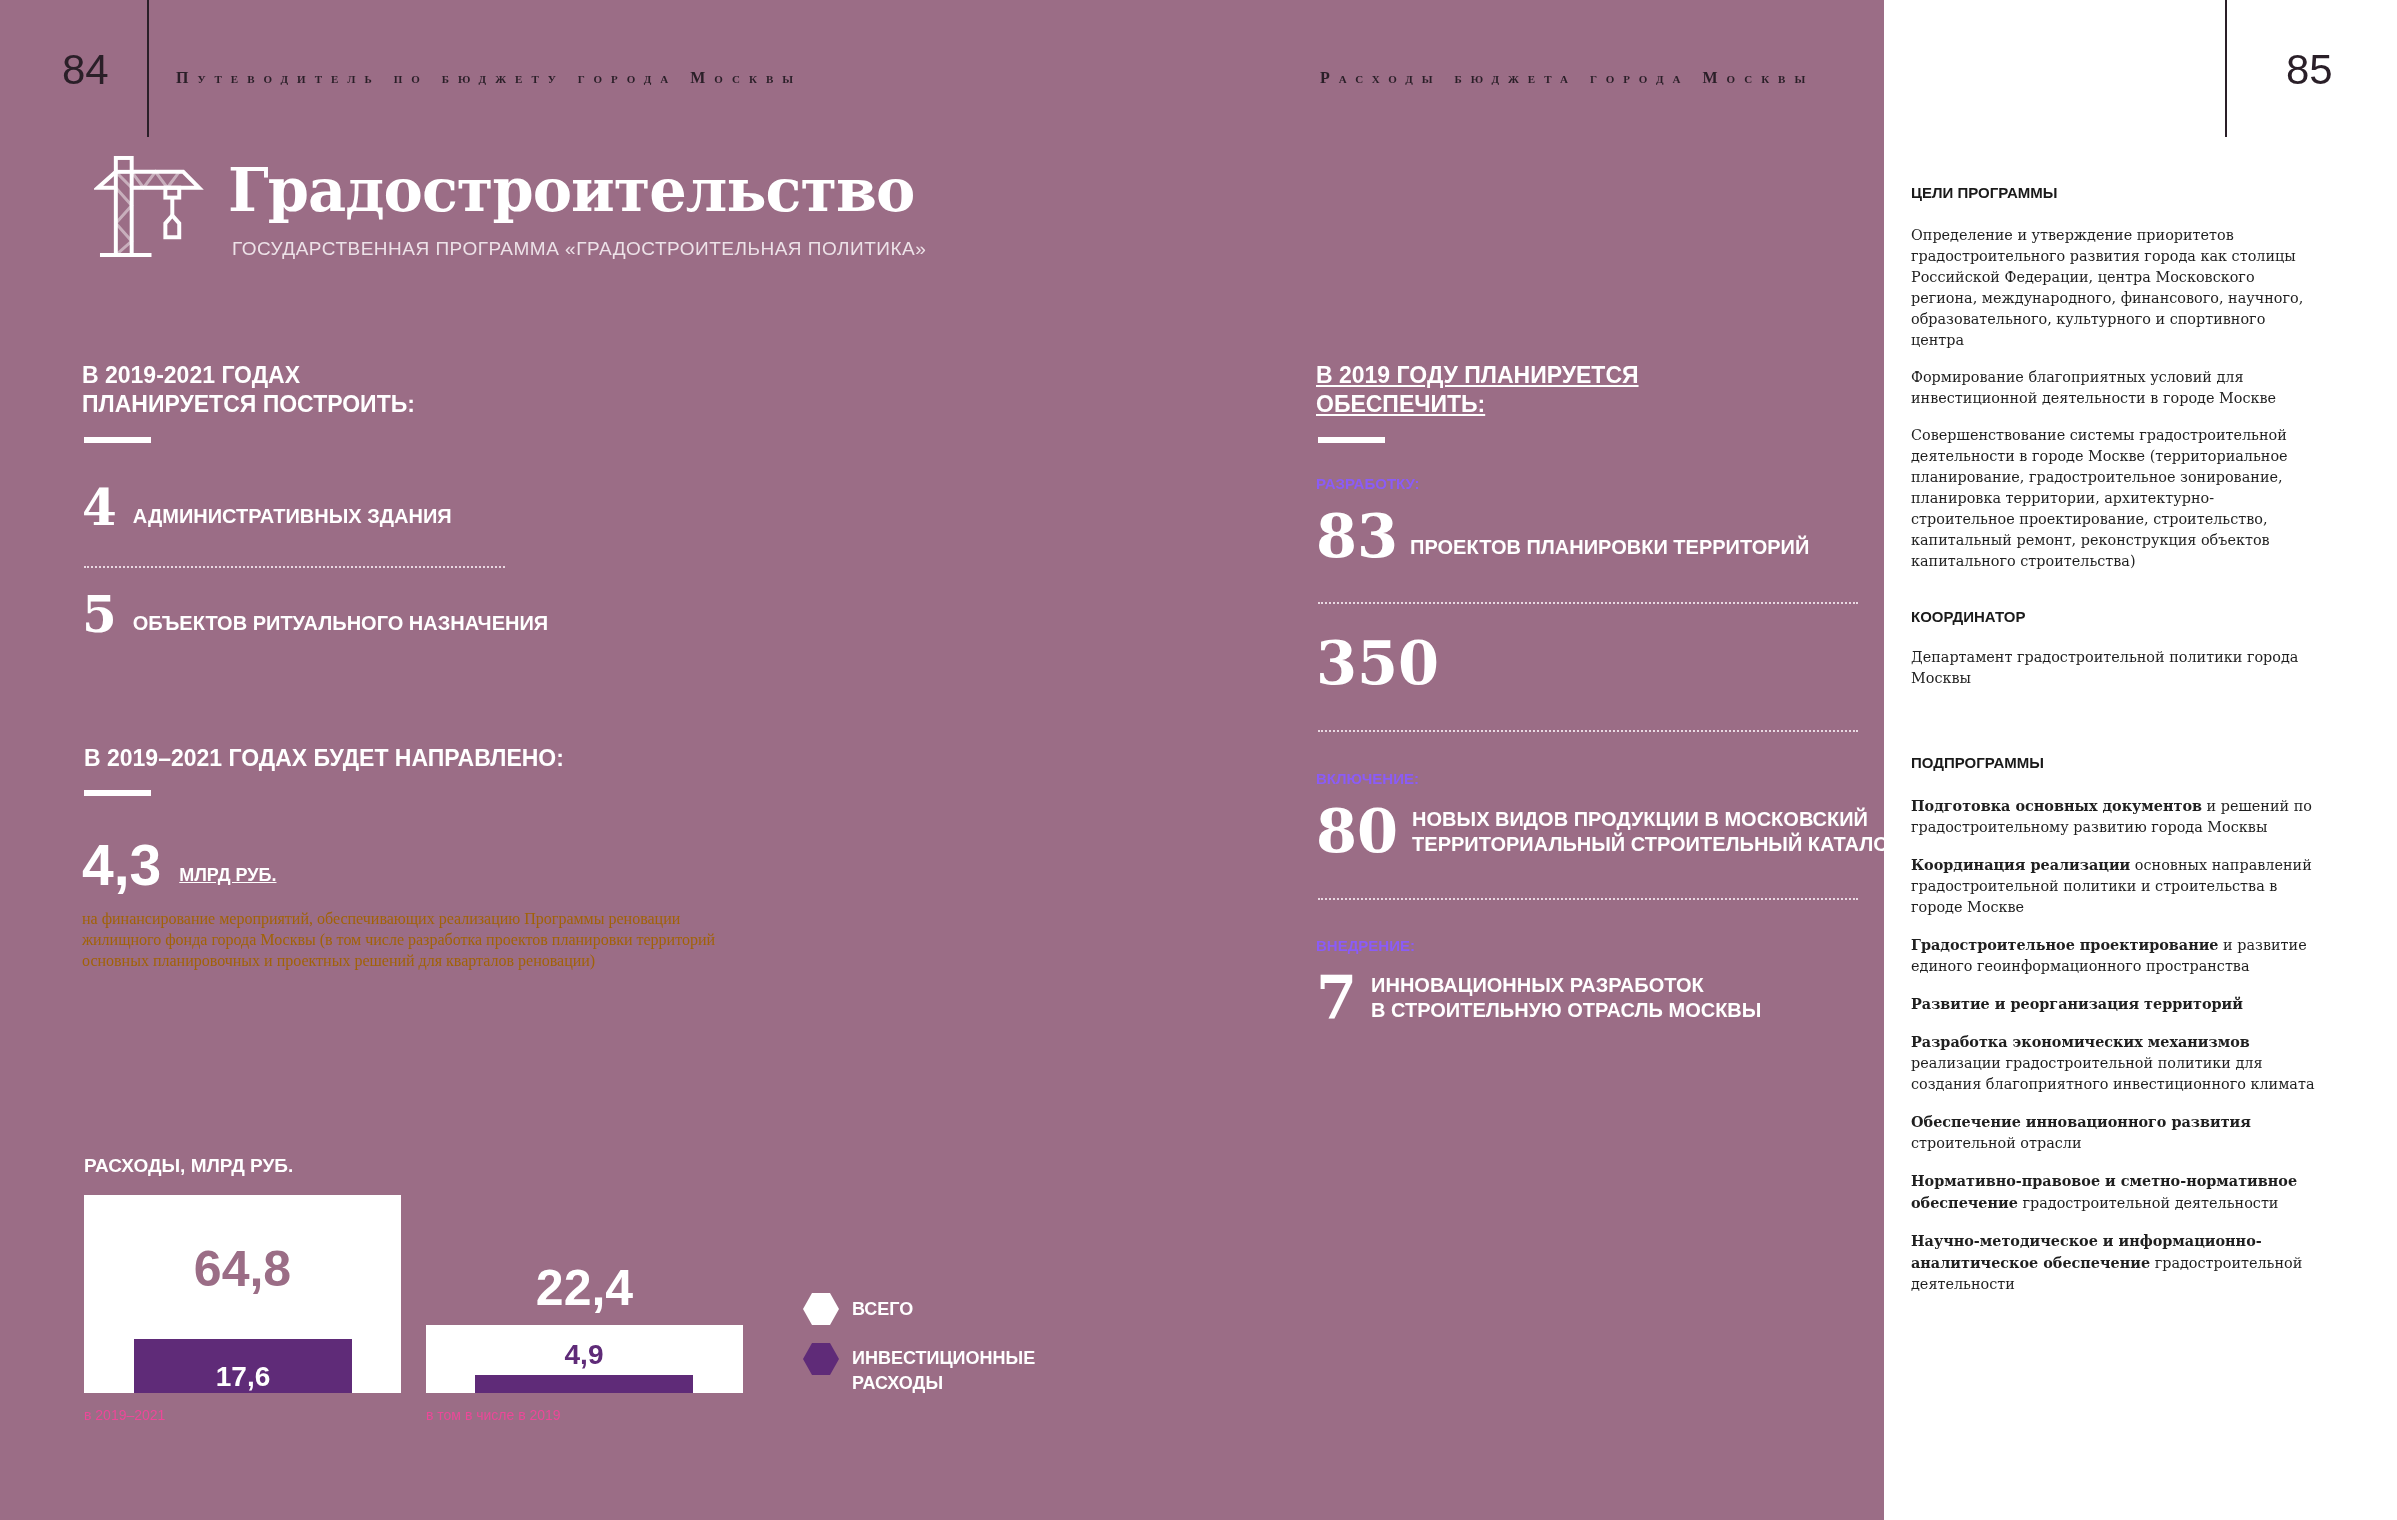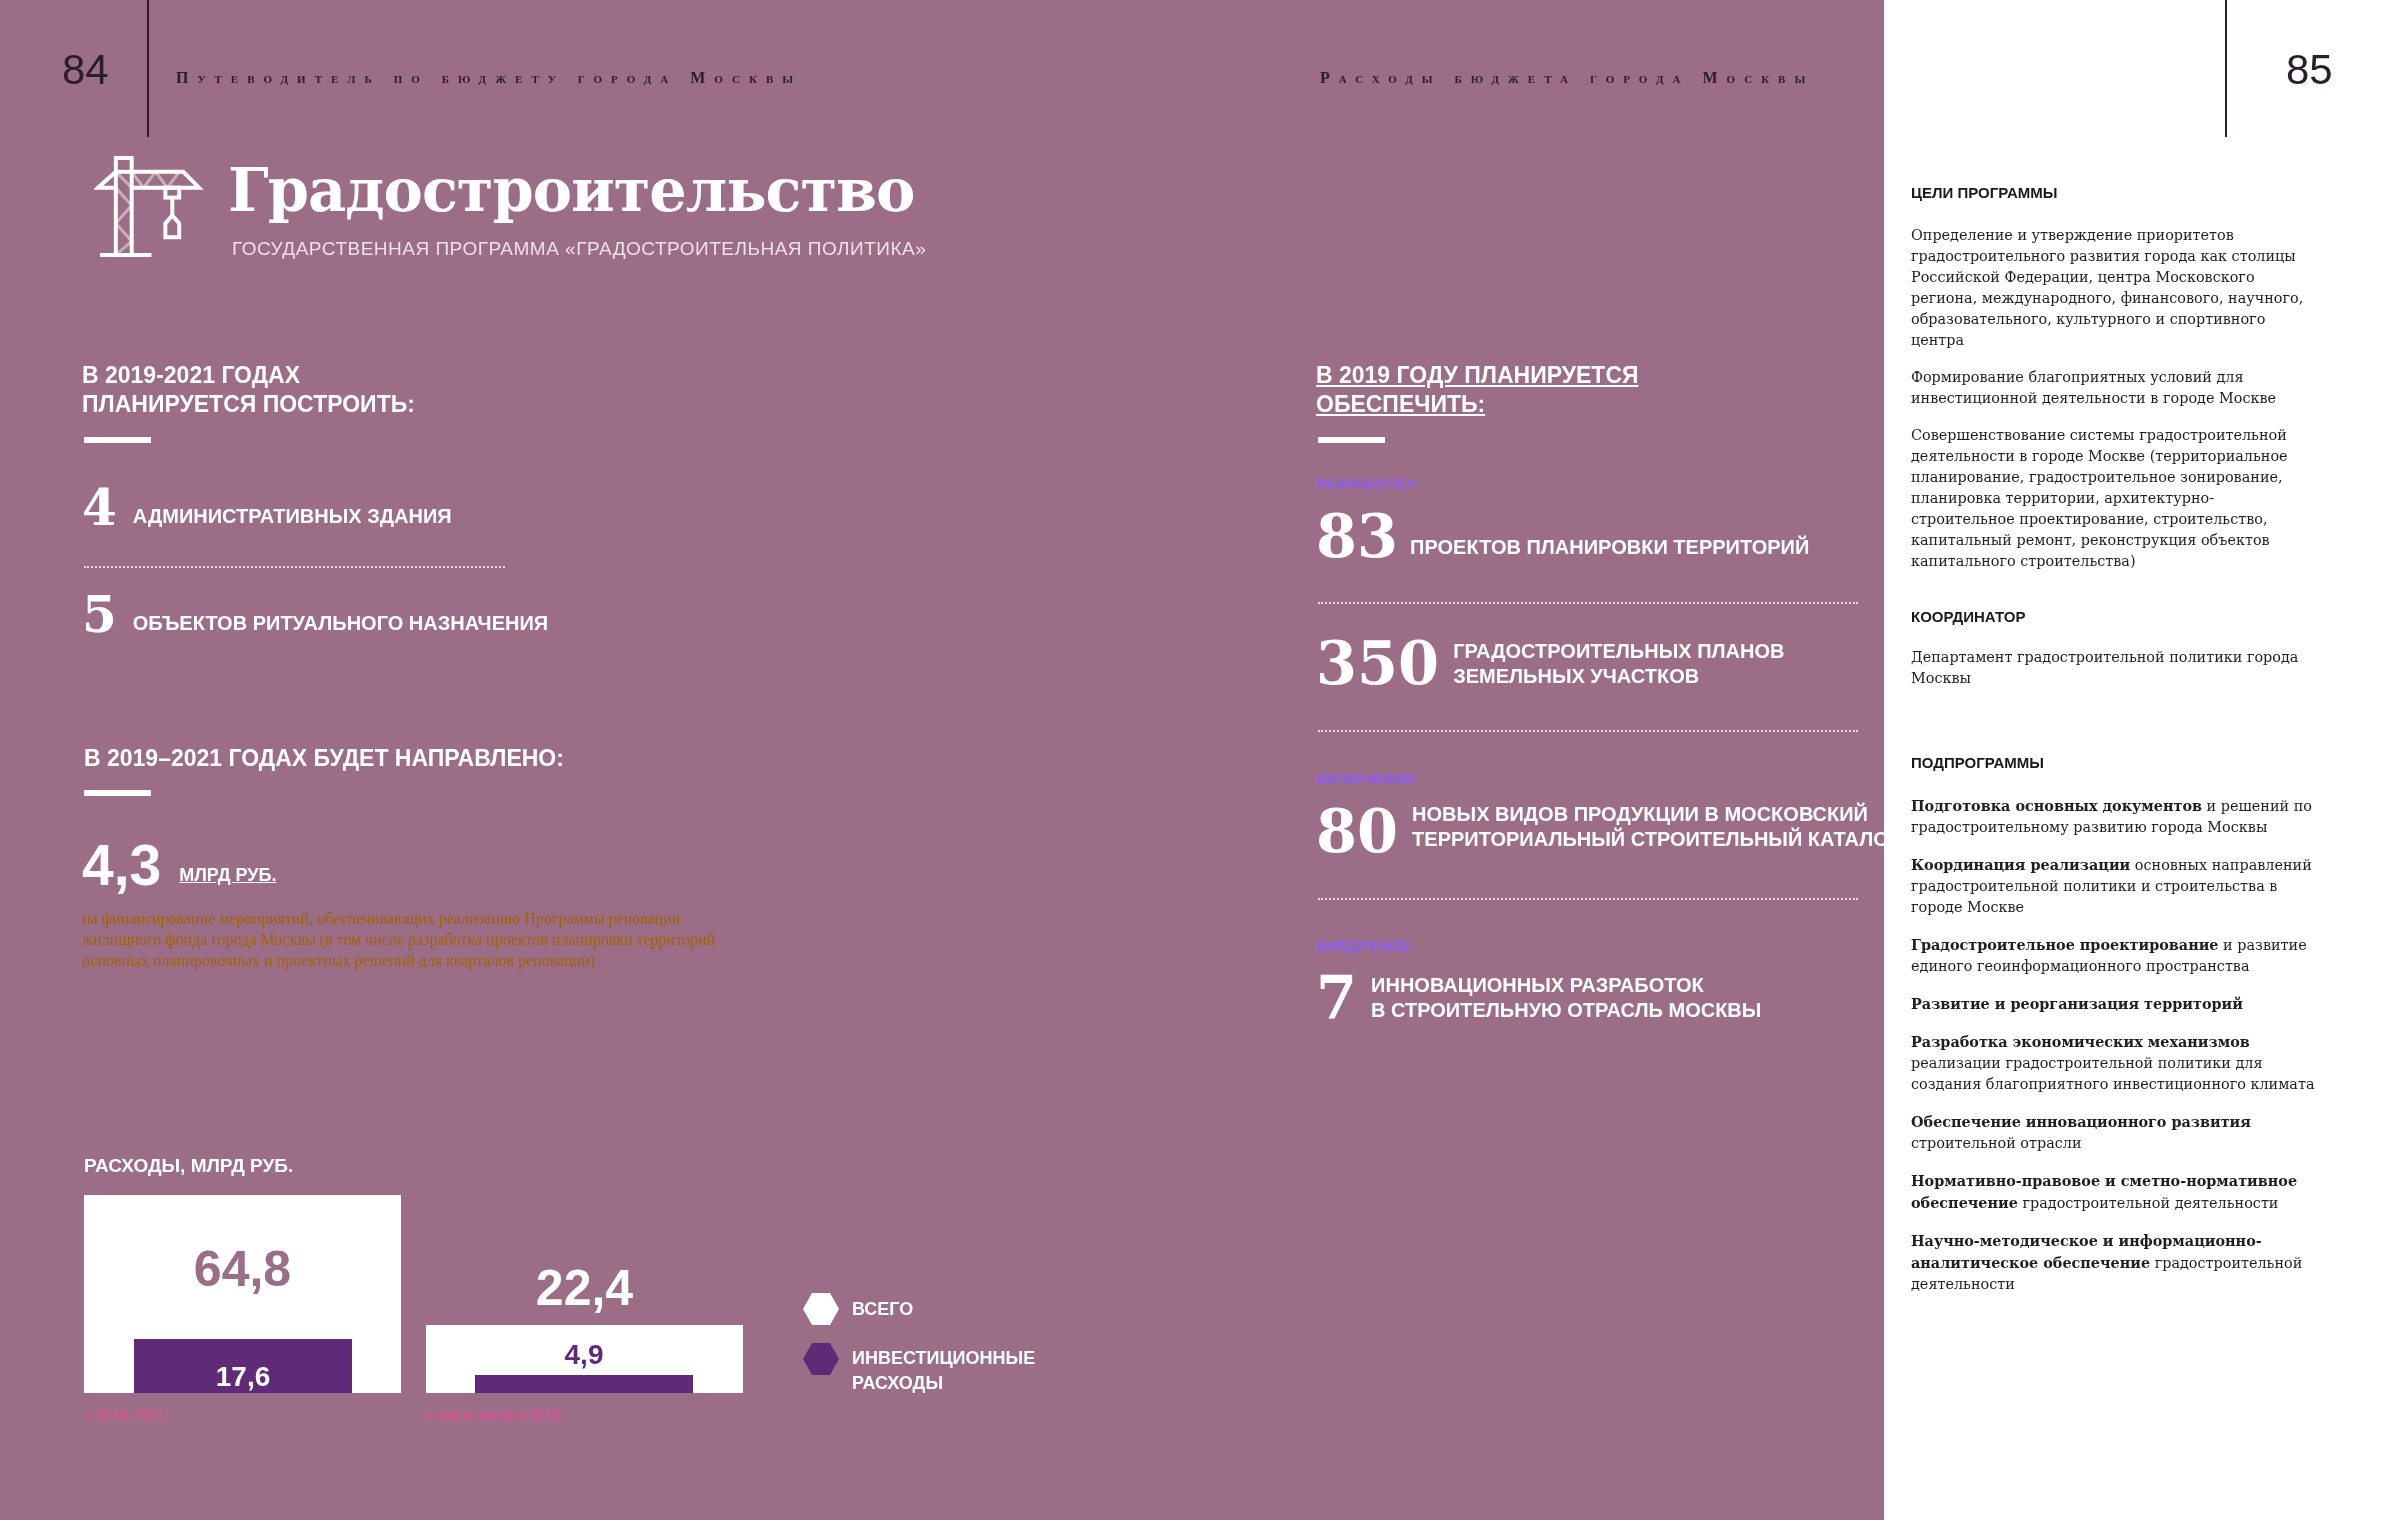--- a/index.html
+++ b/index.html
@@ -112,29 +112,25 @@
 
 <div class="abs small" style="left:1316px; top:475px;">РАЗРАБОТКУ:</div>
 <div class="abs" style="left:1316px; top:507px; display:flex; align-items:flex-end; gap:12px;">
   <span class="bignum" style="font-size:59px;">83</span>
   <span class="cap" style="padding-bottom:6px;">ПРОЕКТОВ ПЛАНИРОВКИ ТЕРРИТОРИЙ</span>
 </div>
 <div class="dots" style="left:1318px; top:602px; width:540px;"></div>
 
 <div class="abs" style="left:1316px; top:634px; display:flex; align-items:center; gap:14px;">
   <span class="bignum" style="font-size:59px;">350</span>
-  <span>
-    <div class="cap">ГРАДОСТРОИТЕЛЬНЫХ ПЛАНОВ</div>
-    <div class="cap">ЗЕМЕЛЬНЫХ УЧАСТКОВ</div>
-  </span>
 </div>
 <div class="dots" style="left:1318px; top:730px; width:540px;"></div>
 
 <div class="abs small" style="left:1316px; top:770px;">ВКЛЮЧЕНИЕ:</div>
-<div class="abs" style="left:1316px; top:802px; display:flex; gap:14px;">
+<div class="abs" style="left:1316px; top:802px; display:flex; align-items:center; gap:14px;">
   <span class="bignum" style="font-size:59px;">80</span>
   <span>
     <div class="cap">НОВЫХ ВИДОВ ПРОДУКЦИИ В МОСКОВСКИЙ</div>
     <div class="cap">ТЕРРИТОРИАЛЬНЫЙ СТРОИТЕЛЬНЫЙ КАТАЛОГ</div>
   </span>
 </div>
 <div class="dots" style="left:1318px; top:898px; width:540px;"></div>
 
 <div class="abs small" style="left:1316px; top:937px;">ВНЕДРЕНИЕ:</div>
 <div class="abs" style="left:1316px; top:968px; display:flex; align-items:center; gap:14px;">

